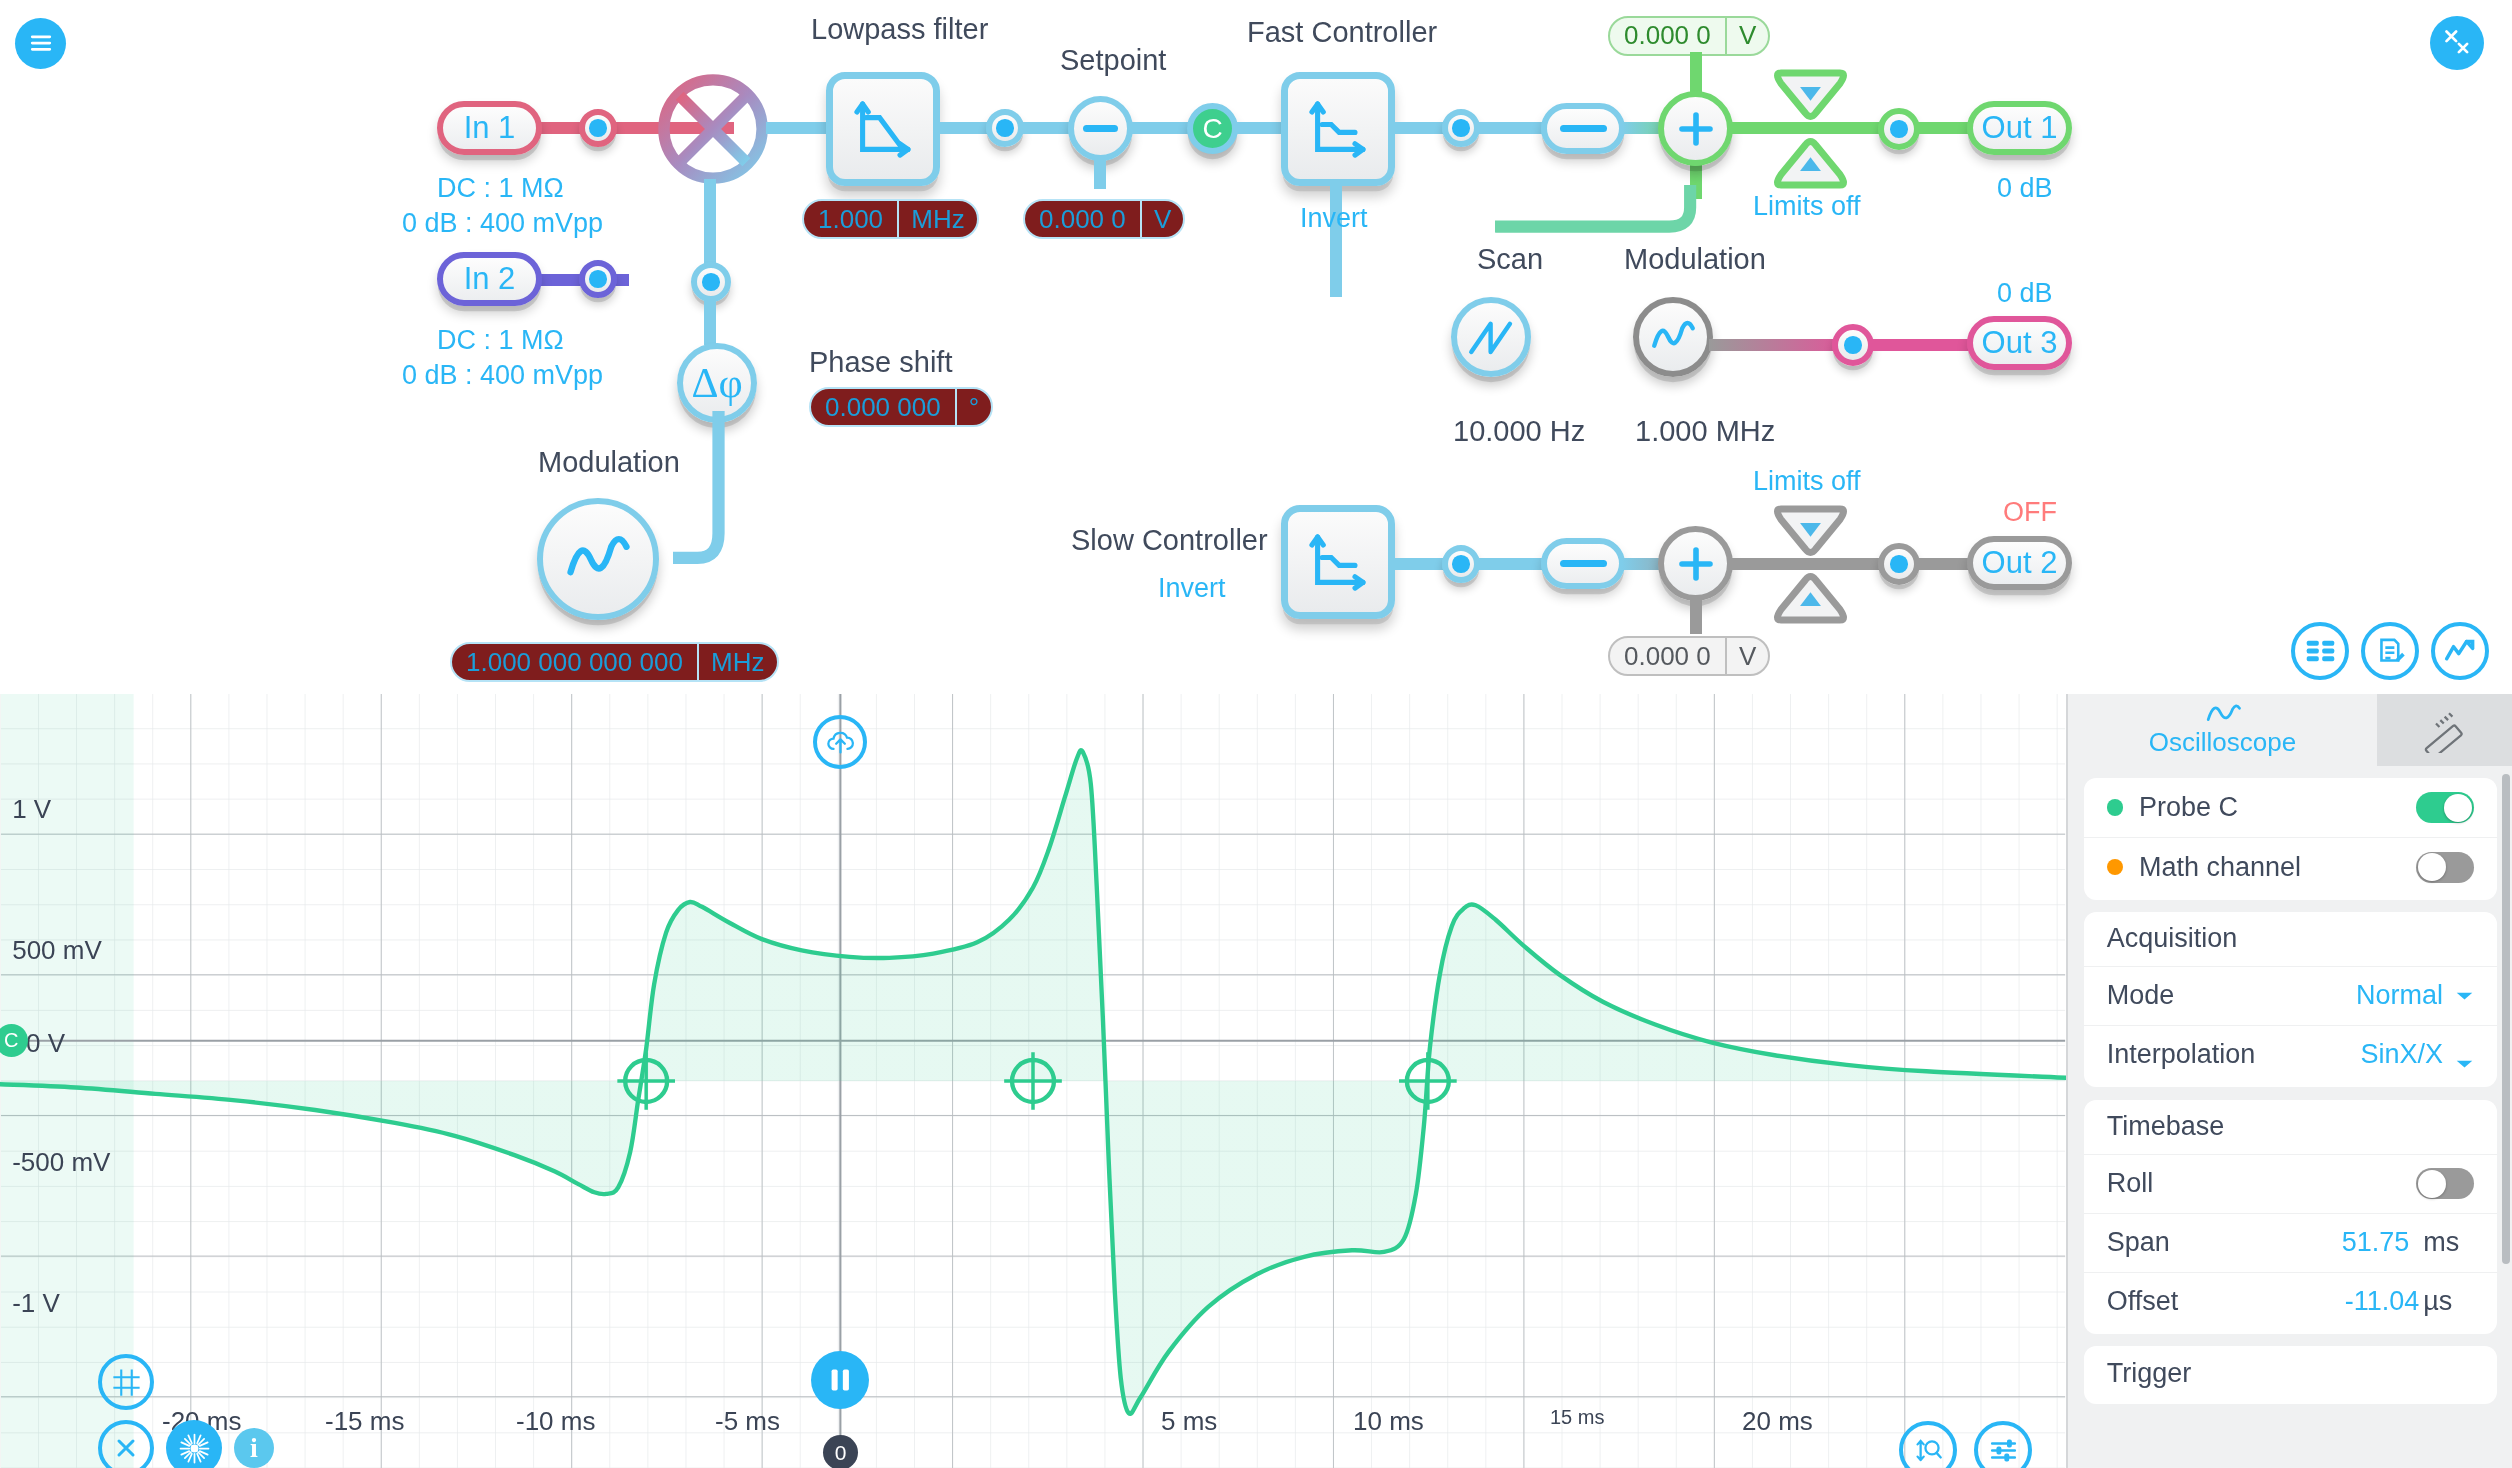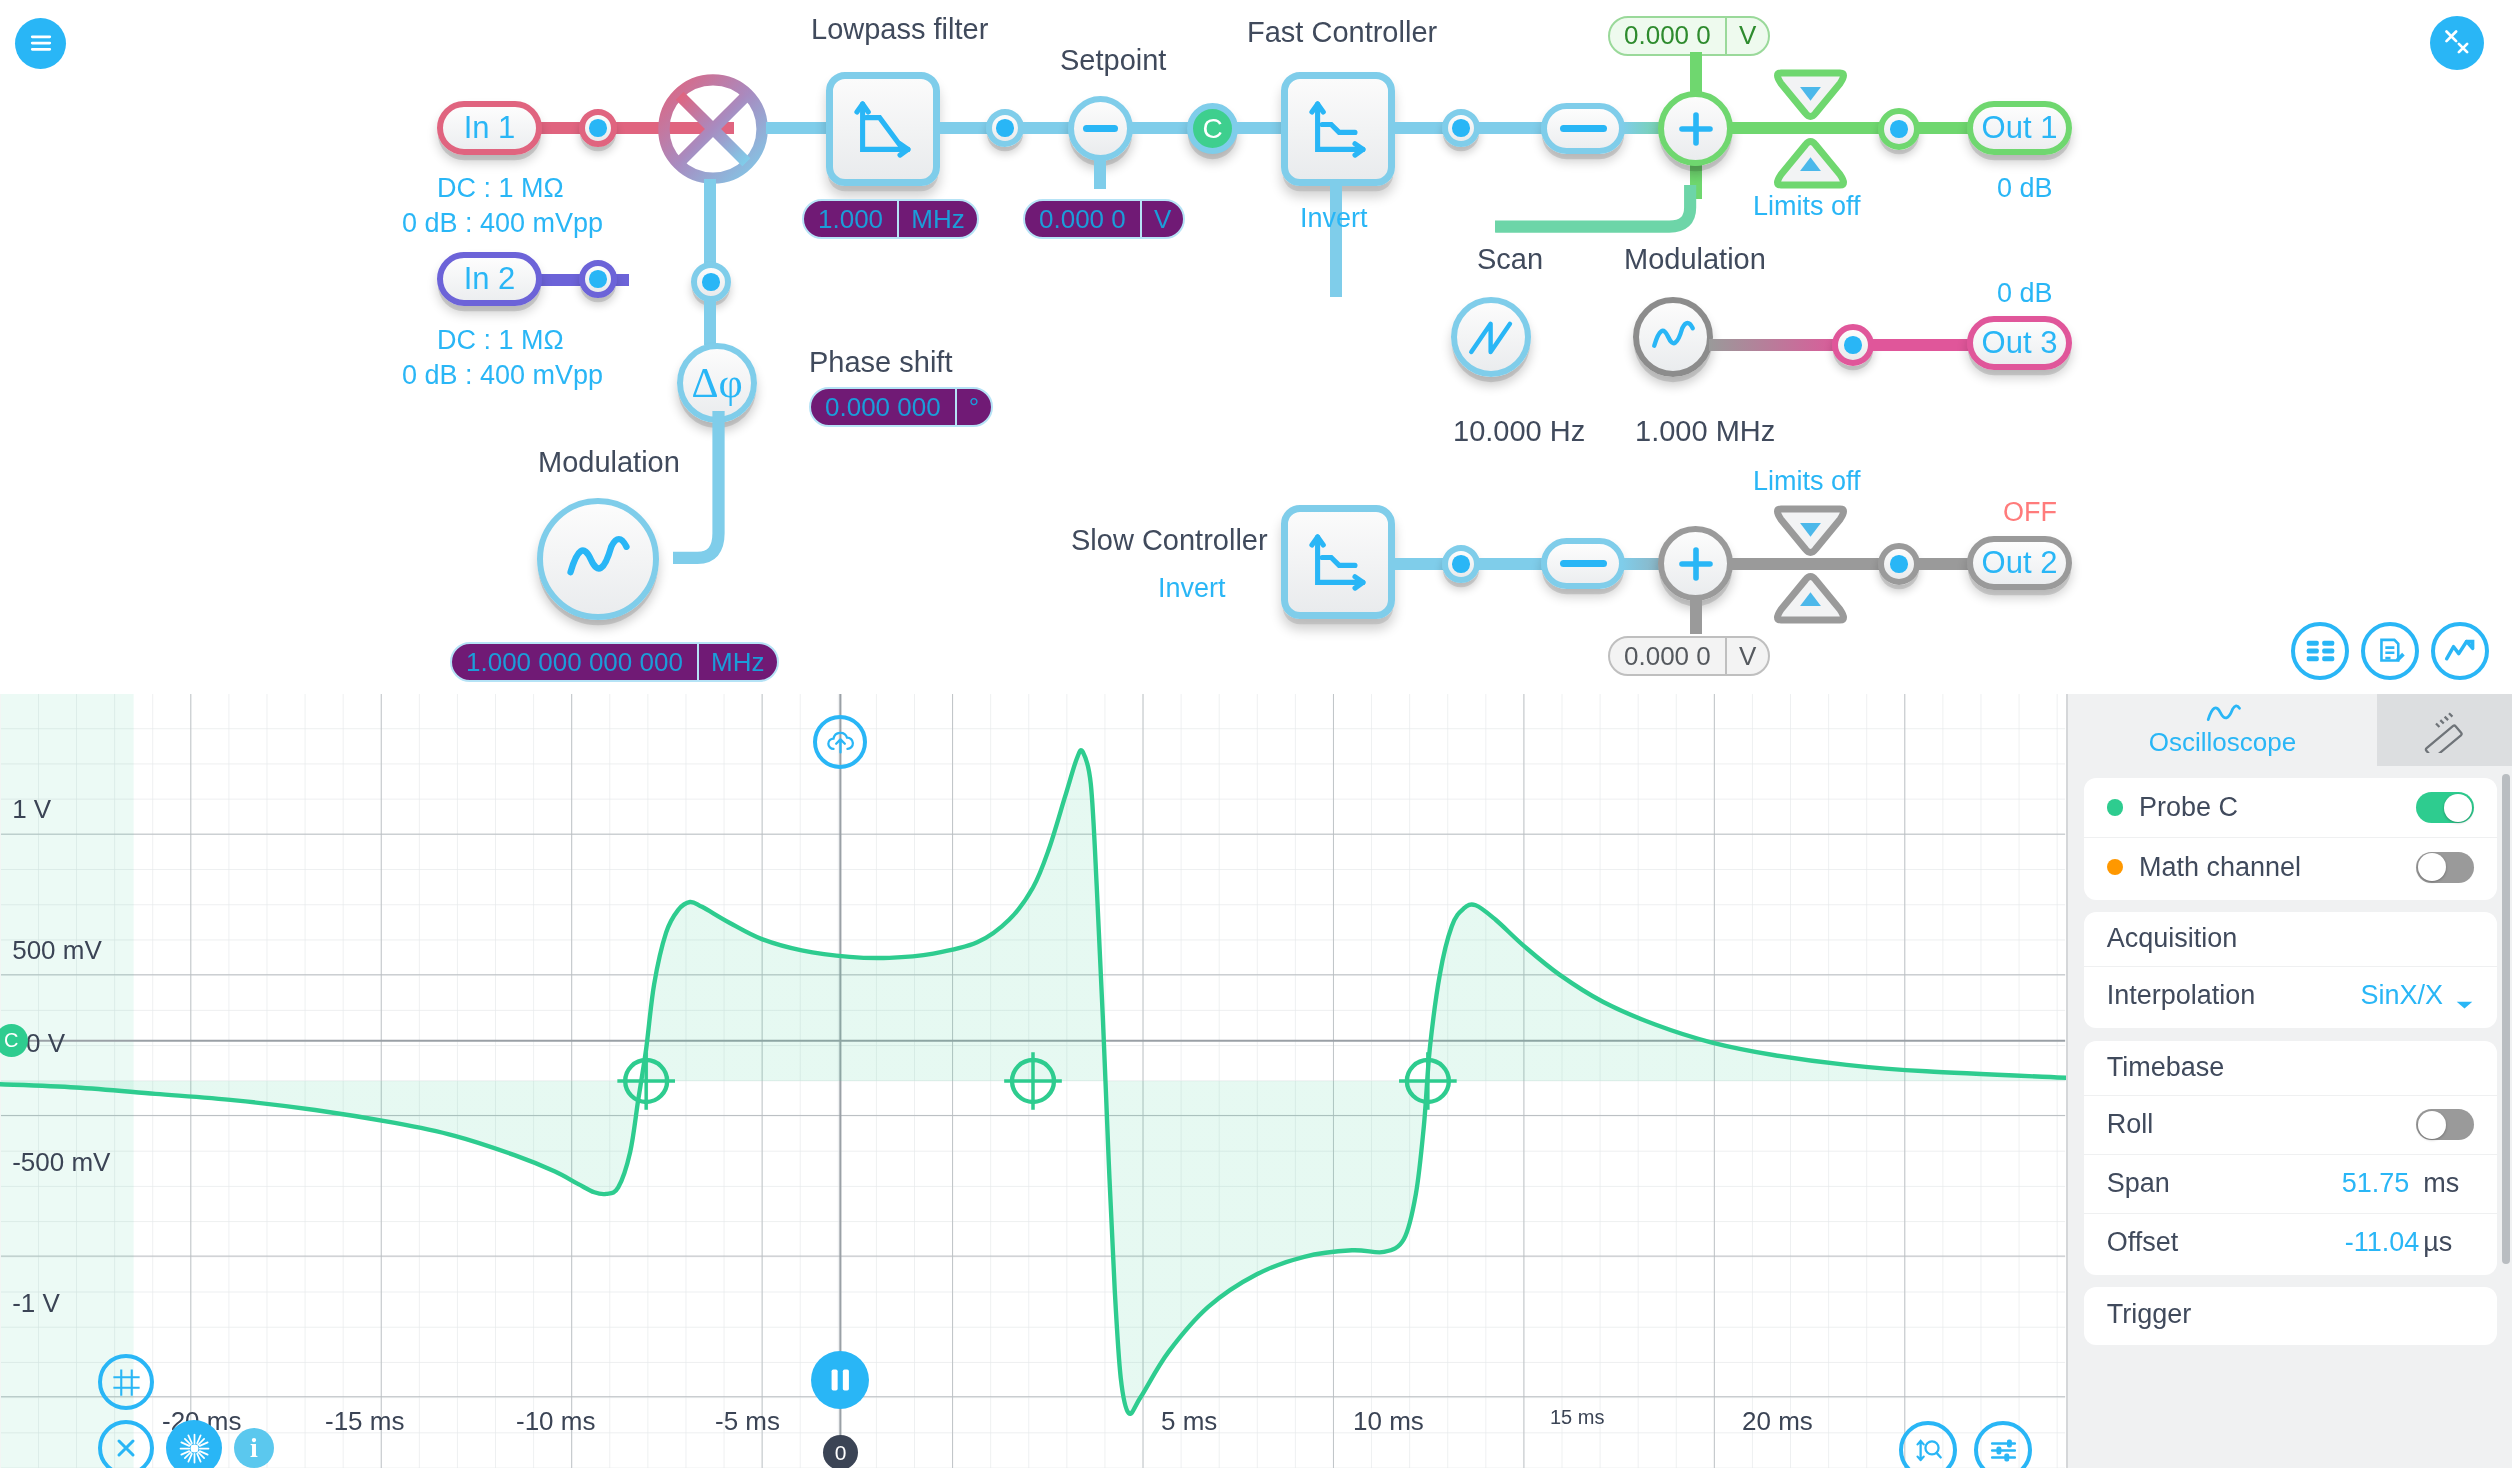--- a/index.html
+++ b/index.html
@@ -20,21 +20,21 @@
                border-radius:50%; background:#29b6f6; }
   .circ { position:absolute; border-radius:50%; border:6.1px solid #999; background:linear-gradient(#fcfcfc,#eaecee);
           display:flex; align-items:center; justify-content:center;
           box-shadow:0 6.1px 0 -0.9px rgba(0,0,0,.12), 0 8.7px 10.5px rgba(0,0,0,.2); }
   .sqbox { position:absolute; border-radius:19px; border:7px solid #7fcdea; background:linear-gradient(#fbfbfb,#e9ebed);
            display:flex; align-items:center; justify-content:center;
            box-shadow:0 7px 0 -1.7px rgba(0,0,0,.1), 0 10.5px 12.2px rgba(0,0,0,.18); }
   .wire { position:absolute; background:#7fcdea; }
 
   .field { position:absolute; display:flex; align-items:stretch; border:2.6px solid #b6e3f6; border-radius:873px;
-           background:#701a75; height:40px; overflow:hidden; }
+           background:#7f1d1d; height:40px; overflow:hidden; }
   .field .v { padding:0 14px; display:flex; align-items:center; color:#1b9dd9; font-size:26px; }
   .field .u { padding:0 12.2px; display:flex; align-items:center; color:#1b9dd9; font-size:26px; border-left:2.6px solid #b6e3f6; }
   .field.green { border-color:#9ad99a; background:#eefaee; }
   .field.green .v,.field.green .u { color:#2e8b2e; }
   .field.green .u { border-left-color:#9ad99a; }
   .field.gray { border-color:#bfbfbf; background:#f3f3f3; }
   .field.gray .v,.field.gray .u { color:#55595e; }
   .field.gray .u { border-left-color:#bfbfbf; }
 
   
@@ -502,20 +502,29 @@
           </span>
           <span class="toggle">
               <i></i>
             </span>
         </div>
       </div>
 
       <div class="card">
         <div class="chead">Acquisition</div>
         <div class="crow">
+          <span>Mode</span>
+          <span style="display:flex;align-items:center;gap:12.2px;">
+            <span class="val">Normal</span>
+            <svg width="19" height="12.2" viewBox="0 0 22 14">
+                <path d="M2 3 L11 11 L20 3 Z" fill="#29b6f6"></path>
+              </svg>
+          </span>
+        </div>
+        <div class="crow">
           <span>Interpolation</span>
           <span style="display:flex;align-items:flex-end;gap:12.2px;">
             <span class="val">SinX/X</span>
             <svg width="19" height="12.2" viewBox="0 0 22 14">
                 <path d="M2 3 L11 11 L20 3 Z" fill="#29b6f6"></path>
               </svg>
           </span>
         </div>
       </div>
 

